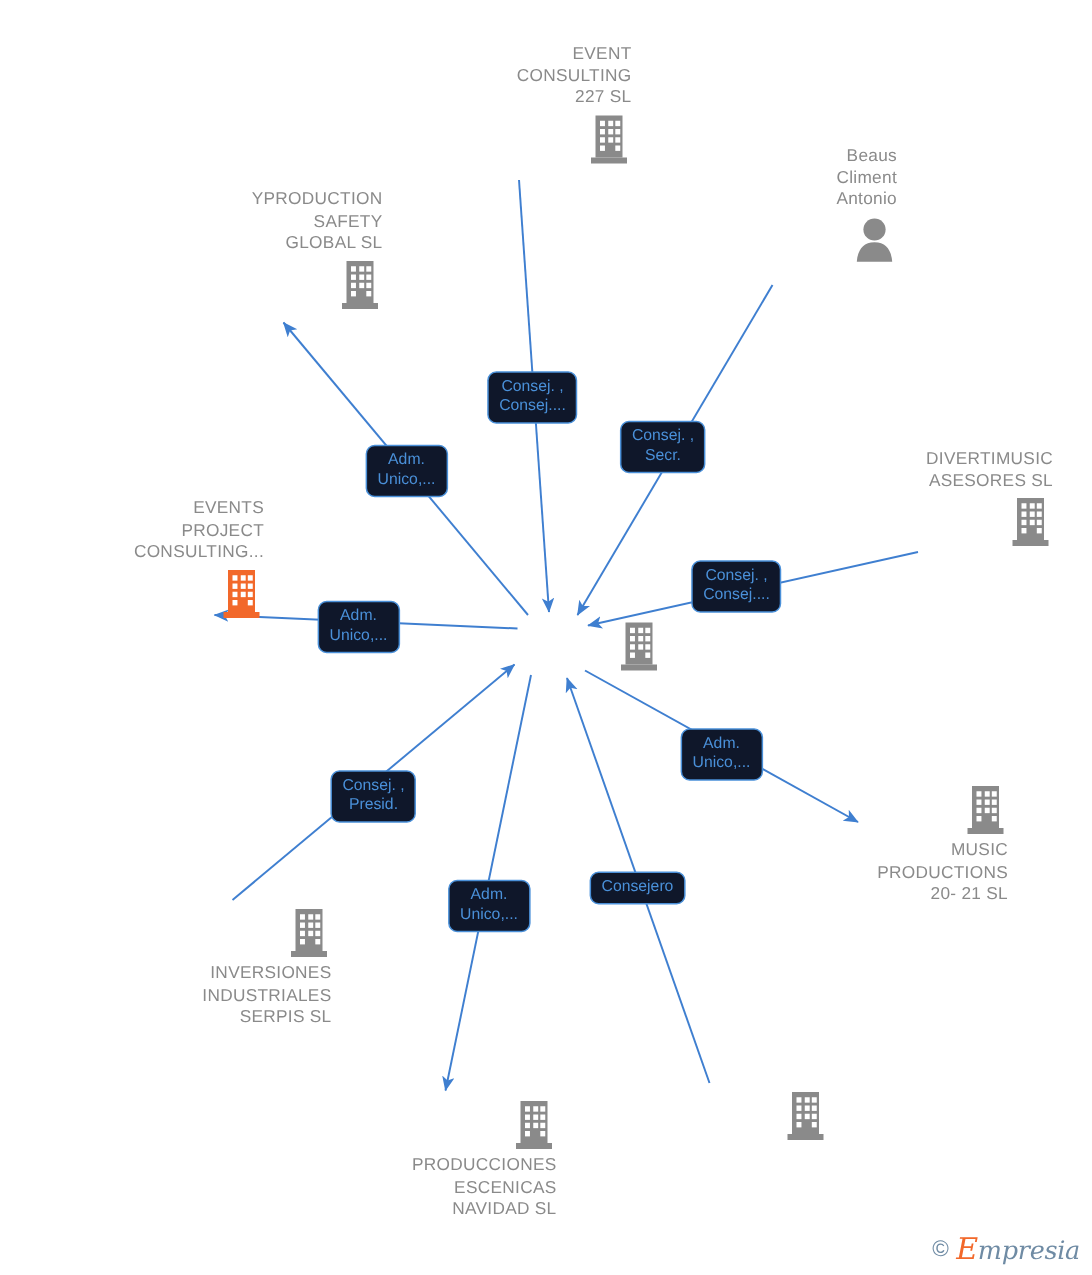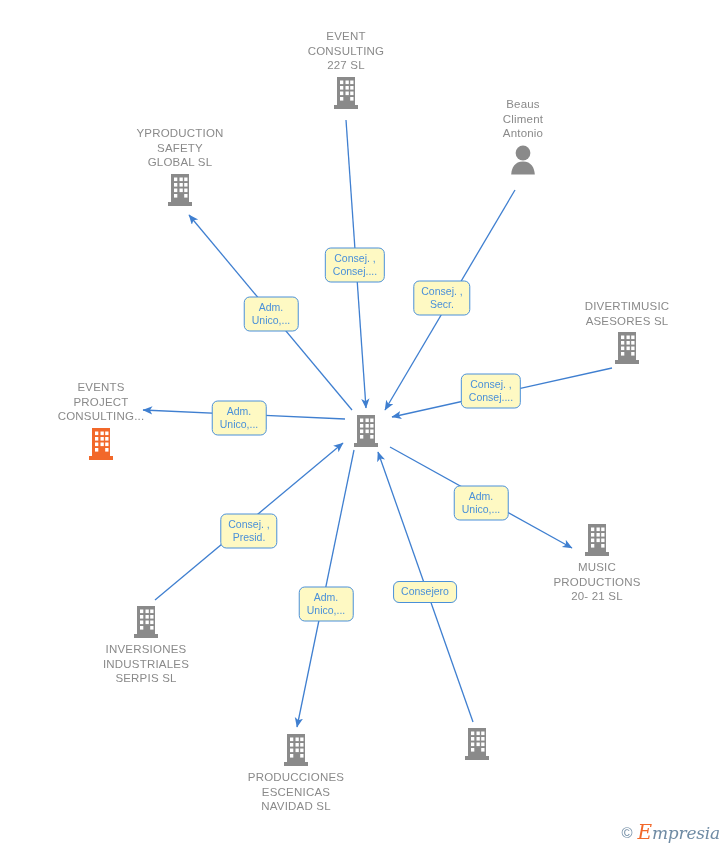--- a/index.html
+++ b/index.html
@@ -25,47 +25,46 @@
     position: absolute;
     left: 0; top: 0;
     width: 728px;
     height: 850px;
     pointer-events: none;
   }
   .node {
     position: absolute;
     width: 150px;
     margin-left: -75px;
-    text-align: center;
+    text-align: right;
     color: #8a8a8a;
     font-size: 11.5px;
     line-height: 14.5px;
     letter-spacing: .2px;
   }
   .node .label {
     white-space: pre-line;
     color: #8a8a8a;
   }
   .node.highlight .label {
     color: #8a8a8a;
-    margin-top: 48px;
   }
   .node .glyph {
     display: block;
     line-height: 0;
   }
   .node .glyph svg { display: inline-block; }
   .node.label-top .glyph { margin-top: 3px; }
   .node.label-bottom .glyph { margin-bottom: 3px; }
 
   .edge-label {
     position: absolute;
     border: 1.3px solid #4a90d9;
     border-radius: 6px;
-    background: #fef9c3;
+    background: #0f172a;
     color: #4a90d9;
     font-size: 10.5px;
     line-height: 13px;
     padding: 3px 7px 4px 7px;
     text-align: center;
     white-space: pre-line;
     box-sizing: border-box;
   }
   .watermark {
     position: absolute;

